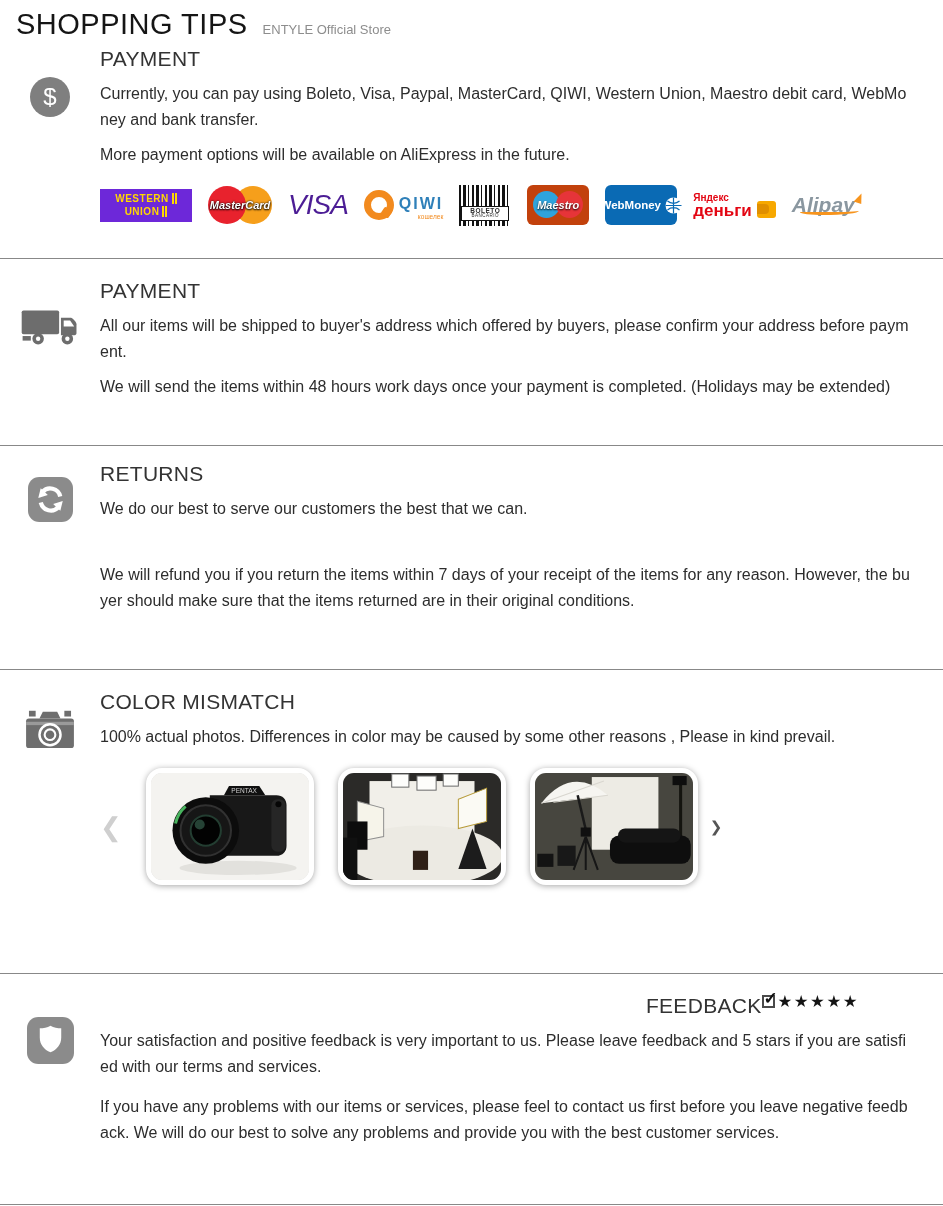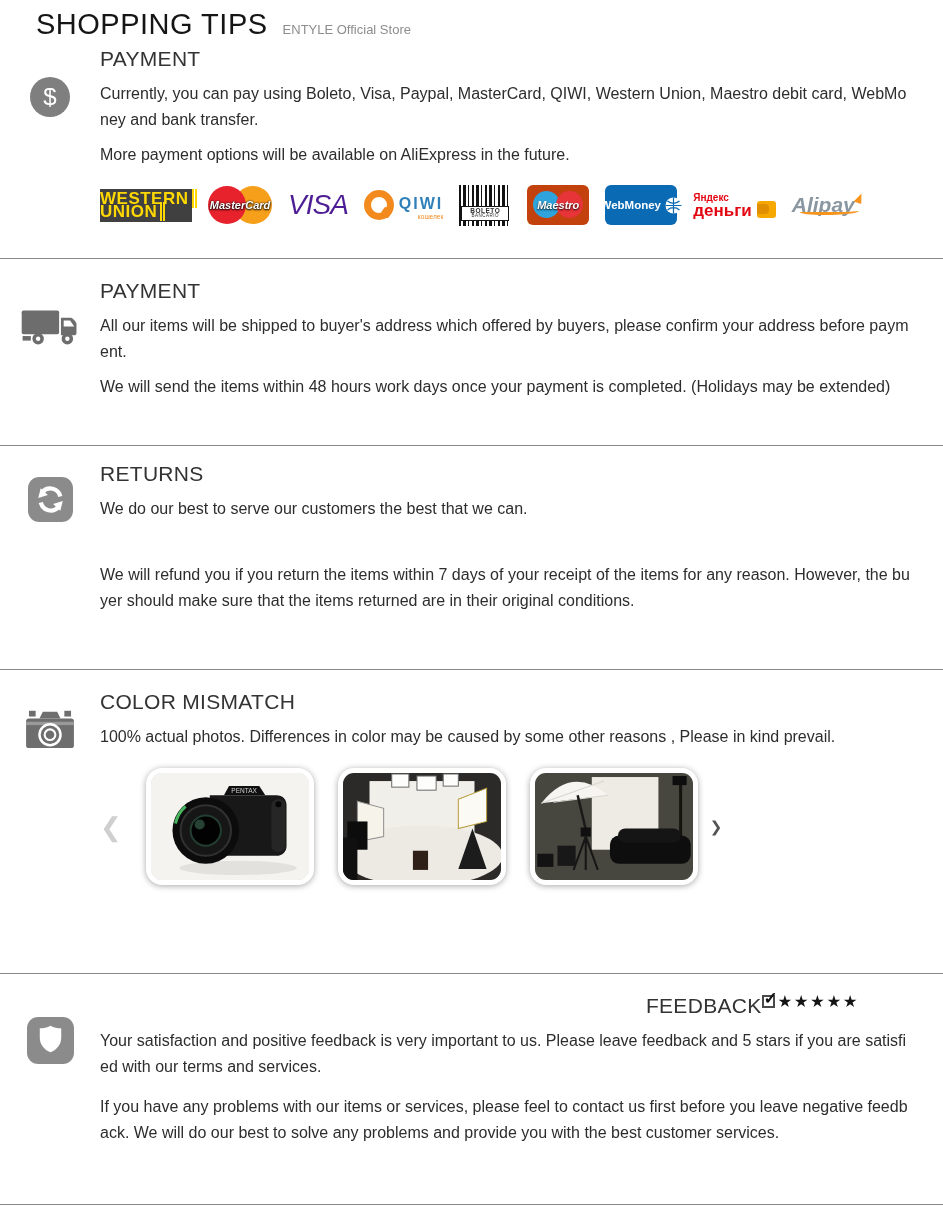--- a/index.html
+++ b/index.html
@@ -6,43 +6,43 @@
   body {
     margin: 0; width: 943px; height: 1206px; overflow: hidden;
     background: #fff; color: #2d2d2d;
     font-family: "Liberation Sans", sans-serif;
   }
   .band { position: relative; }
   #s1 { height: 258px; } #s2 { height: 186px; } #s3 { height: 223px; }
   #s4 { height: 303px; } #s5 { height: 230px; }
   hr.divider { border: none; border-top: 1px solid #888; margin: 0; }
 
-  .header { display: flex; align-items: baseline; gap: 15px; padding: 8px 0 0 36px; }
+  .header { display: flex; align-items: baseline; gap: 15px; padding: 8px 0 0 16px; }
   .header h1 { margin: 0; font-size: 29px; font-weight: 400; color: #151515; letter-spacing: .5px; }
   .store { font-size: 13px; color: #8d8d8d; }
 
   .sec { display: flex; height: 100%; }
   .icon-col { flex: 0 0 100px; display: flex; justify-content: center; align-items: flex-start; }
   .content { flex: 1; padding-right: 30px; min-width: 0; }
   h2 { font-size: 21px; font-weight: 400; color: #333; margin: 20px 0 10px; letter-spacing: .3px; }
   #s1 h2 { margin-top: 6px; } #s3 h2 { margin-top: 16px; }
   p { font-size: 16px; line-height: 26px; margin: 0 0 9px; word-break: break-all; }
   .gap-top { margin-top: 40px; }
 
   
   .pad1 { padding-top: 36px; } .pad2 { padding-top: 46px; } .pad3 { padding-top: 31px; }
   .pad4 { padding-top: 36px; } .pad5 { padding-top: 43px; }
   .dollar-circle { width: 40px; height: 40px; border-radius: 50%; background: #7f7f7f;
     color: #fff; font-size: 24px; display: flex; align-items: center; justify-content: center; }
 
   
   .logos { display: flex; align-items: center; gap: 16px; margin-top: 16px; height: 42px; }
   .logo { flex: 0 0 auto; position: relative; }
-  .wu { width: 92px; height: 33px; background: #404040; color: #ffd800; font-weight: 700;
-    font-size: 17px; text-align: left; padding-top: 3px; letter-spacing: .5px; line-height: 13px; }
+  .wu { width: 92px; height: 33px; background: #6d28d9; color: #ffd800; font-weight: 700;
+    font-size: 10px; text-align: center; padding-top: 3px; letter-spacing: .5px; line-height: 13px; }
   .wu .bars { border-left: 2px solid #ffd800; border-right: 2px solid #ffd800; margin-left: 3px; padding-left: 1px; }
   .mc { width: 64px; height: 40px; }
   .mc .c { position: absolute; width: 38px; height: 38px; border-radius: 50%; top: 1px; }
   .mc .red { left: 0; background: #e8222d; z-index: 1; }
   .mc .org { left: 26px; background: #f69f1b; z-index: 0; }
   .mc .mc-text { position: absolute; z-index: 2; top: 14px; left: 0; width: 100%; text-align: center;
     color: #fff; font-style: italic; font-weight: 700; font-size: 11px;
     text-shadow: 0 0 2px #000, 0 1px 2px #000; white-space: nowrap; }
   .visa span { color: #4c1d95; font-weight: 400; font-style: italic; font-size: 28px; letter-spacing: -1px; }
   .qiwi { display: flex; align-items: flex-end; gap: 5px; }

